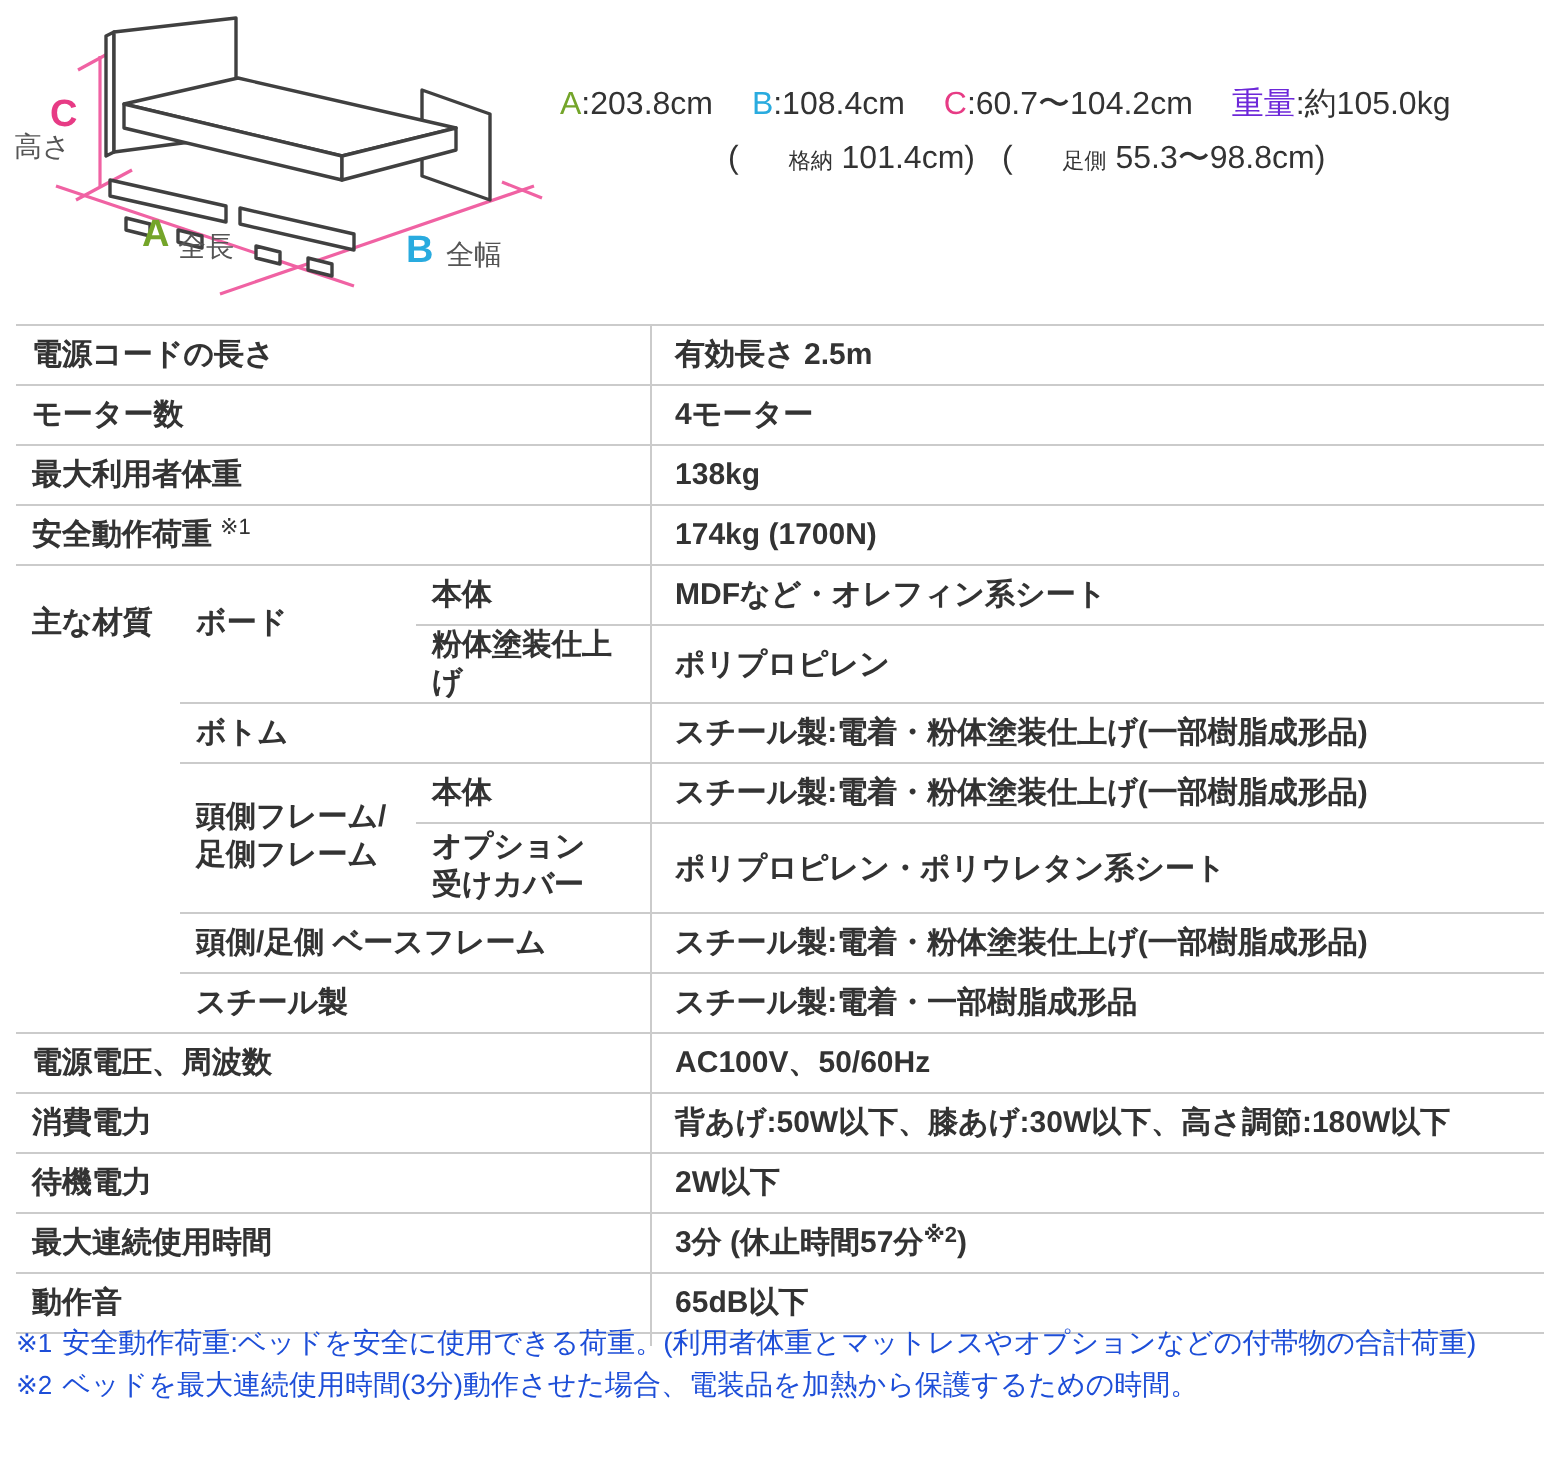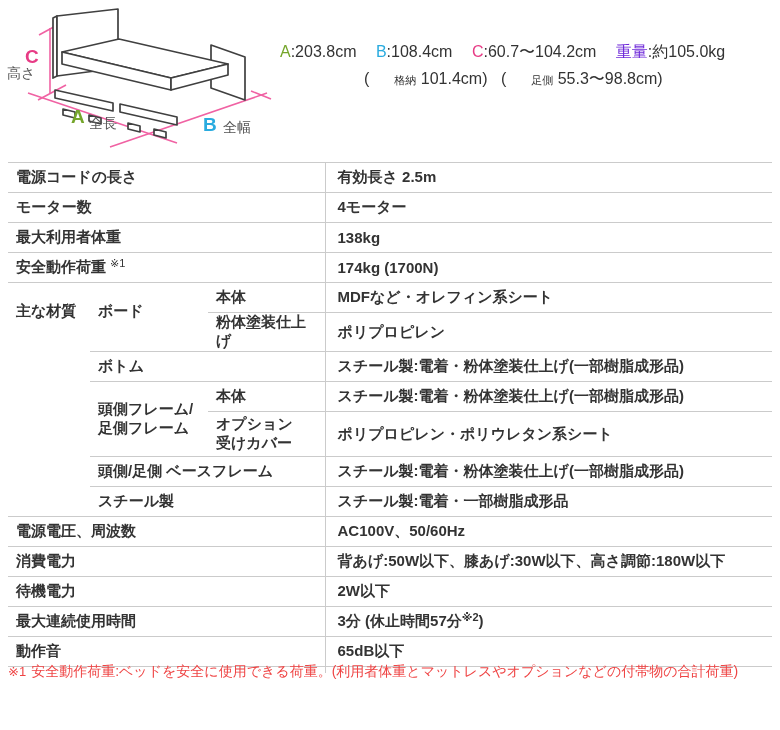--- a/index.html
+++ b/index.html
@@ -45,21 +45,21 @@
   .spec td.val { border-left:1px solid #cbcbcb; padding-left:12px; font-weight:bold; }
   .spec td.vtop { vertical-align:top; padding-top:19px; }
   .spec tr.tall td { height:44px; }
   .pre { white-space:pre-line; line-height:1.25; }
   .supnote { font-size:11px; font-weight:normal; position:relative; top:-5px; margin-left:4px; }
   .supnote2 { font-size:11px; position:relative; top:-5px; }
 
   .vline-ext { position:absolute; left:325px; top:657px; width:1px; height:16px; background:#cbcbcb; }
 
   
-  .footnotes { position:absolute; left:8px; top:661px; width:770px; font-size:14px; line-height:20px; color:#ef4444; }
+  .footnotes { position:absolute; left:8px; top:661px; width:770px; font-size:14px; line-height:20px; color:#1d4ed8; }
   .fn-marker { font-size:13px; margin-right:5px; }
 </style>
 </head>
 <body>
 
 <svg class="diagram" viewBox="0 0 270 148">
 
   <g stroke="#f062a3" stroke-width="1.6" fill="none">
     <line x1="45" y1="23" x2="45" y2="88"></line>
     <line x1="34" y1="30" x2="56" y2="18"></line>
@@ -184,13 +184,16 @@
   </tr>
   </tbody>
 </table>
 
 <div class="vline-ext"></div>
 
 <div class="footnotes">
   <div class="fn-line">
     <span class="fn-marker">※1</span><span>安全動作荷重:ベッドを安全に使用できる荷重。(利用者体重とマットレスやオプションなどの付帯物の合計荷重)</span>
   </div>
+  <div class="fn-line">
+    <span class="fn-marker">※2</span><span>ベッドを最大連続使用時間(3分)動作させた場合、電装品を加熱から保護するための時間。</span>
+  </div>
 </div>
 
 </body></html>

